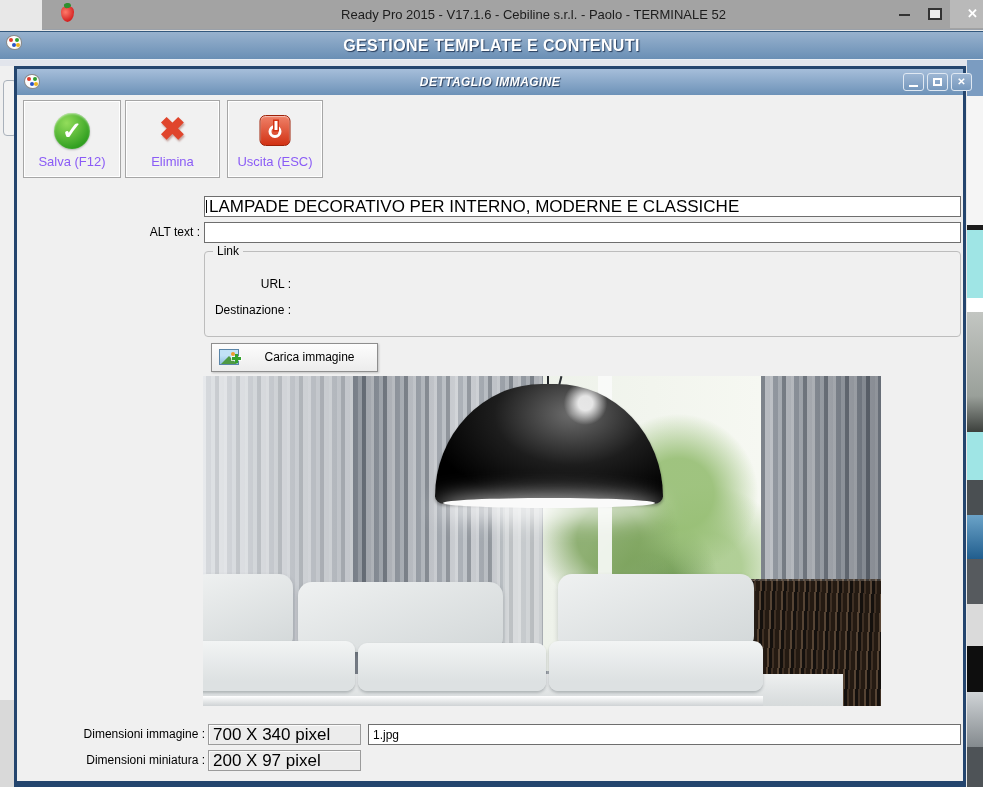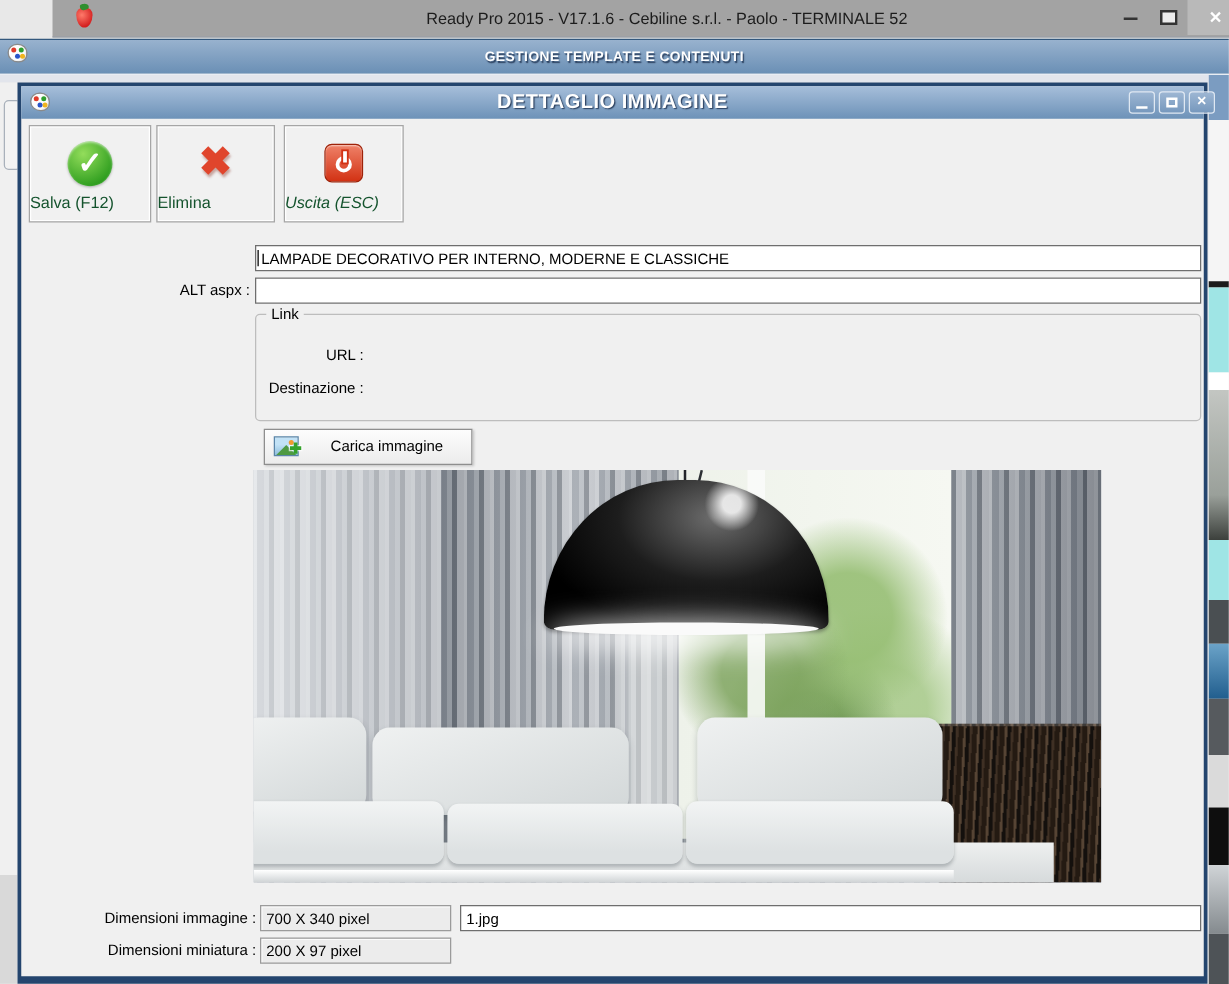--- a/index.html
+++ b/index.html
@@ -18,21 +18,21 @@
     background:#2f8f2f; border-radius:40% 60% 50% 50%; transform:rotate(-12deg); }
   .win-min { left:857px; top:14px; width:11px; height:2px; background:#333; }
   .win-max { left:886px; top:8px; width:14px; height:12px; border:2px solid #333; background:#ececec; }
   .win-close { left:908px; top:0; width:45px; height:28px; background:#b9b9b9; color:#fff;
     text-align:center; line-height:28px; font-size:13px; font-weight:bold; }
 
   
   #appbar { left:0; top:31px; width:983px; height:29px;
     background:linear-gradient(#98b2ce, #6a8fb5);
     border-top:1px solid #33587d; border-bottom:1px solid #e9edf3; }
-  #appbar .title { width:100%; text-align:center; line-height:28px; font-size:11px; font-weight:bold;
+  #appbar .title { width:100%; text-align:center; line-height:28px; font-size:16px; font-weight:bold;
     color:#ffffff; text-shadow:1px 1px 1px rgba(35,55,85,.95); letter-spacing:.4px; }
   #appbar-strip { left:0; top:60px; width:983px; height:6px; background:#e2e5ec; }
   .palette { width:16px; height:15px; background:radial-gradient(circle at 45% 45%, #fdfdfd 55%, #cfcfcf 100%);
     border:1px solid #8a8a8a; border-radius:50% 50% 45% 55%; }
   .palette::before { content:""; position:absolute; left:2px; top:2px; width:4px; height:4px;
     border-radius:50%; background:#e03a2a;
     box-shadow:6px 0 0 #2e9e2e, 3px 5px 0 #2a54c8, 7px 5px 0 #f0b41e; }
   #appbar .palette { position:absolute; left:6px; top:3px; }
 
   
@@ -41,51 +41,51 @@
     border:1px solid #a9b1bb; border-radius:4px; background:#f3f3f3; }
   #left-strip .bottom { position:absolute; left:0; top:634px; width:14px; height:87px; background:#d9d9d9; }
   #right-strip { left:967px; top:60px; width:16px; height:727px; background:#f5f5f5; }
   #right-strip div { width:16px; }
 
   
   #dialog { left:14px; top:66px; width:952px; height:721px; background:#f0f0f0;
     border:3px solid #24456e; border-bottom-width:6px; }
   #dlg-titlebar { left:0; top:0; width:946px; height:26px;
     background:linear-gradient(#a6beda, #6d92b8); }
-  #dlg-titlebar .title { width:100%; text-align:center; line-height:26px; font-size:16px; font-weight:bold;
-    color:#fff; text-shadow:1px 1px 1px rgba(35,55,85,.95); letter-spacing:.4px; }
+  #dlg-titlebar .title { width:100%; text-align:center; line-height:26px; font-size:12px; font-weight:bold;
+    color:#fff; text-shadow:1px 1px 1px rgba(35,55,85,.95); letter-spacing:.4px;font-style:italic; }
   #dlg-titlebar .palette { position:absolute; left:7px; top:5px; }
   .dlg-btn { top:4px; width:21px; height:18px; border:1px solid #dfe8f2; border-radius:3px;
     background:linear-gradient(#9db6d3, #7698bd); color:#fff; text-align:center; line-height:16px;
     font-size:10px; font-weight:bold; }
   .dlg-btn .bar { position:absolute; left:5px; top:11px; width:9px; height:2px; background:#fff; }
   .dlg-btn .box { position:absolute; left:5px; top:4px; width:9px; height:8px; border:2px solid #fff; }
 
   
   .tbtn { top:31px; height:78px; background:#f1f1f1; border:1px solid #a6a6a6;
     box-shadow:inset 0 0 0 1px #fff; }
-  .tbtn .lbl { position:absolute; left:0; bottom:8px; width:100%; font-size:13px; color:#14532d; }
+  .tbtn .lbl { position:absolute; left:0; bottom:8px; width:100%; text-align:center; font-size:13px; color:#8b5cf6; }
   .icon-check { position:absolute; left:50%; top:12px; transform:translateX(-50%); width:36px; height:36px;
     border-radius:50%; background:radial-gradient(circle at 35% 28%, #93dd5b, #2f9e1f 75%);
     box-shadow:inset 0 1px 2px rgba(255,255,255,.6), 0 1px 2px rgba(0,0,0,.25);
     color:#fff; font-size:24px; font-weight:bold; text-align:center; line-height:36px; }
   .icon-xmark { position:absolute; left:50%; top:8px; transform:translateX(-50%); width:40px; height:40px;
     color:#e0452c; font-size:32px; font-weight:bold; text-align:center; line-height:40px;
     text-shadow:1px 2px 2px rgba(120,20,0,.35); }
   .icon-power { position:absolute; left:50%; top:14px; transform:translateX(-50%); width:31px; height:31px;
     border-radius:6px; background:linear-gradient(#ef8168, #d23214); border:1px solid #9e2209;
     box-shadow:inset 0 1px 1px rgba(255,255,255,.5); }
   .icon-power .ring { position:absolute; left:8px; top:9px; width:13px; height:13px;
     border:3px solid #fff; border-radius:50%; }
   .icon-power .stick { position:absolute; left:14px; top:5px; width:3px; height:9px; background:#fff;
     box-shadow:0 0 0 1.5px #d23214; }
 
   
   .flabel { font-size:12px; color:#000; text-align:right; line-height:21px; }
-  .tfield { height:21px; border:1px solid #6e6e6e; background:#fff; font-size:12px; padding:0 4px;
+  .tfield { height:21px; border:1px solid #6e6e6e; background:#fff; font-size:17px; padding:0 4px;
     font-family:"Liberation Sans", sans-serif; color:#000; width:100%; }
   .rofield { background:#ececec; border:1px solid #9b9b9b; box-shadow:inset 1px 1px 0 #fbfbfb; }
   .caret { left:189px; width:1px; height:13px; background:#000; }
   .group { border:1px solid #bdbdbd; border-radius:4px; }
   .group .legend { position:absolute; left:8px; top:-8px; background:#f0f0f0; padding:0 4px;
     font-size:12px; color:#000; }
   .combo { height:21px; border:1px solid #6e6e6e; background:#fff; }
   .combo .val { position:absolute; left:4px; top:0; line-height:19px; font-size:12px; color:#000; }
   .combo .drop { position:absolute; right:1px; top:1px; width:18px; height:17px;
     background:linear-gradient(#f6f6f6, #cfcfcf); border:1px solid #8e8e8e;
@@ -206,32 +206,32 @@
   </div>
 
   <div class="abs tbtn" style="left:6px; width:98px;">
     <div class="icon-check">✓</div>
     <div class="lbl">Salva (F12)</div>
   </div>
   <div class="abs tbtn" style="left:108px; width:95px;">
     <div class="icon-xmark">✖</div>
     <div class="lbl">Elimina</div>
   </div>
-  <div class="abs tbtn" style="left:210px; width:96px;font-style:italic;">
+  <div class="abs tbtn" style="left:210px; width:96px;">
     <div class="icon-power">
         <span class="ring"></span>
         <span class="stick"></span>
       </div>
     <div class="lbl">Uscita (ESC)</div>
   </div>
 
   <input class="abs tfield" style="left: 187px; top: 127px; width: 757px;" value="LAMPADE DECORATIVO PER INTERNO, MODERNE E CLASSICHE">
   <div class="abs caret" style="top:131px;"></div>
 
-  <div class="abs flabel" style="left:0; top:153px; width:183px;">ALT aspx :</div>
+  <div class="abs flabel" style="left:0; top:153px; width:183px;">ALT text :</div>
   <input class="abs tfield" style="left: 187px; top: 153px; width: 757px;" value="">
 
   <div class="abs group" style="left:187px; top:182px; width:757px; height:86px;">
     <div class="legend">Link</div>
     <div class="abs flabel" style="left:0; top:22px; width:86px;">URL :</div>
     <div class="abs flabel" style="left:0; top:48px; width:86px;">Destinazione :</div>
   </div>
 
   <div class="abs upload-btn" style="left:194px; top:274px; width:167px; height:29px;">
     <span class="img-icon"></span>

